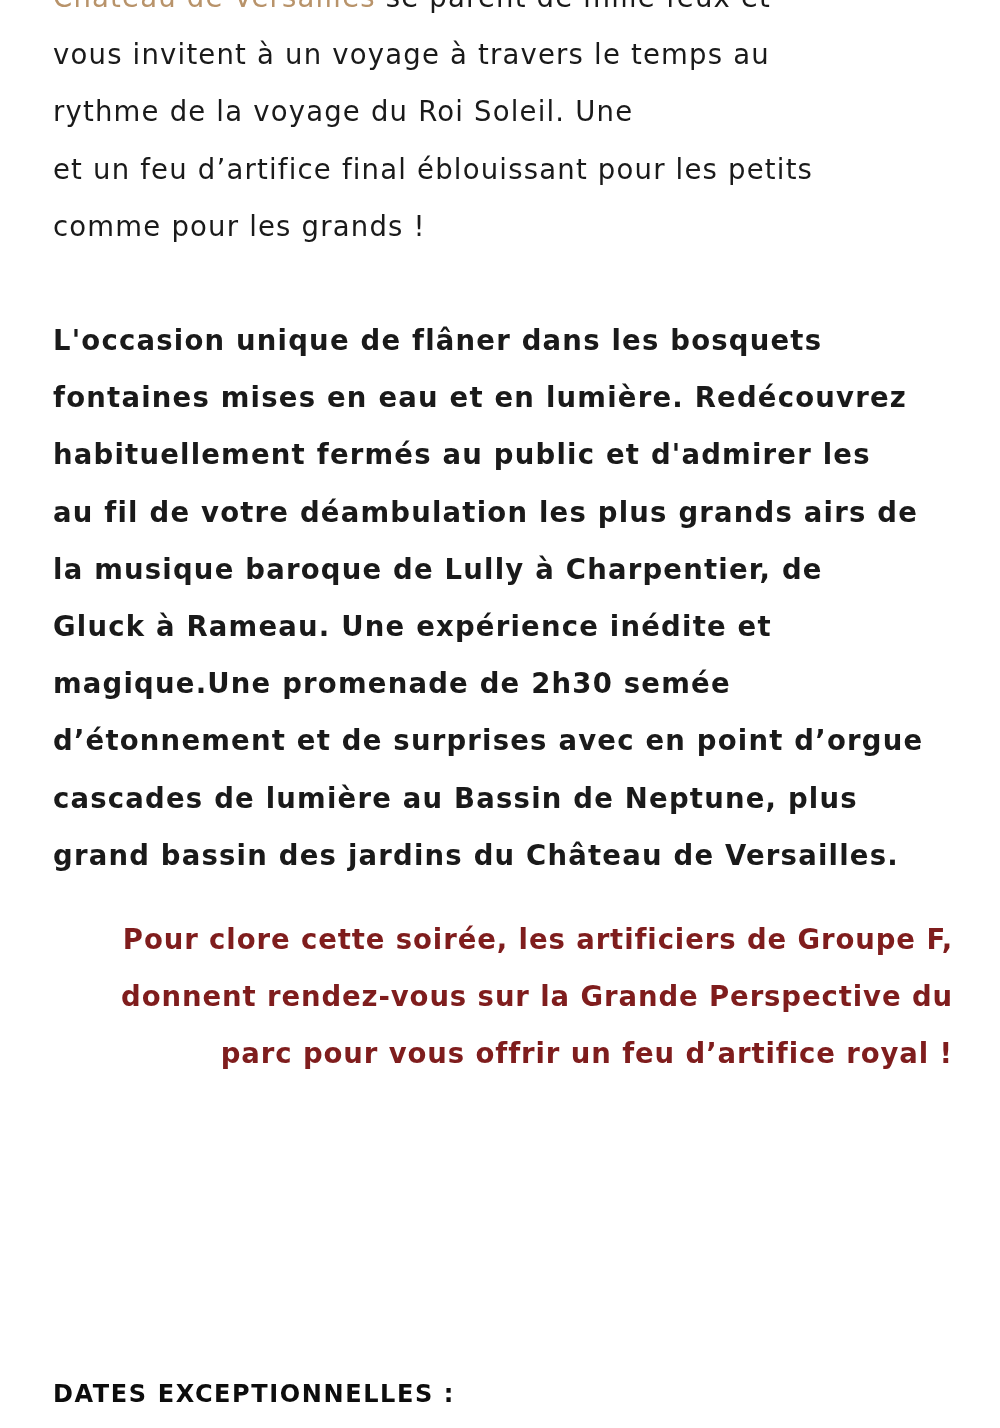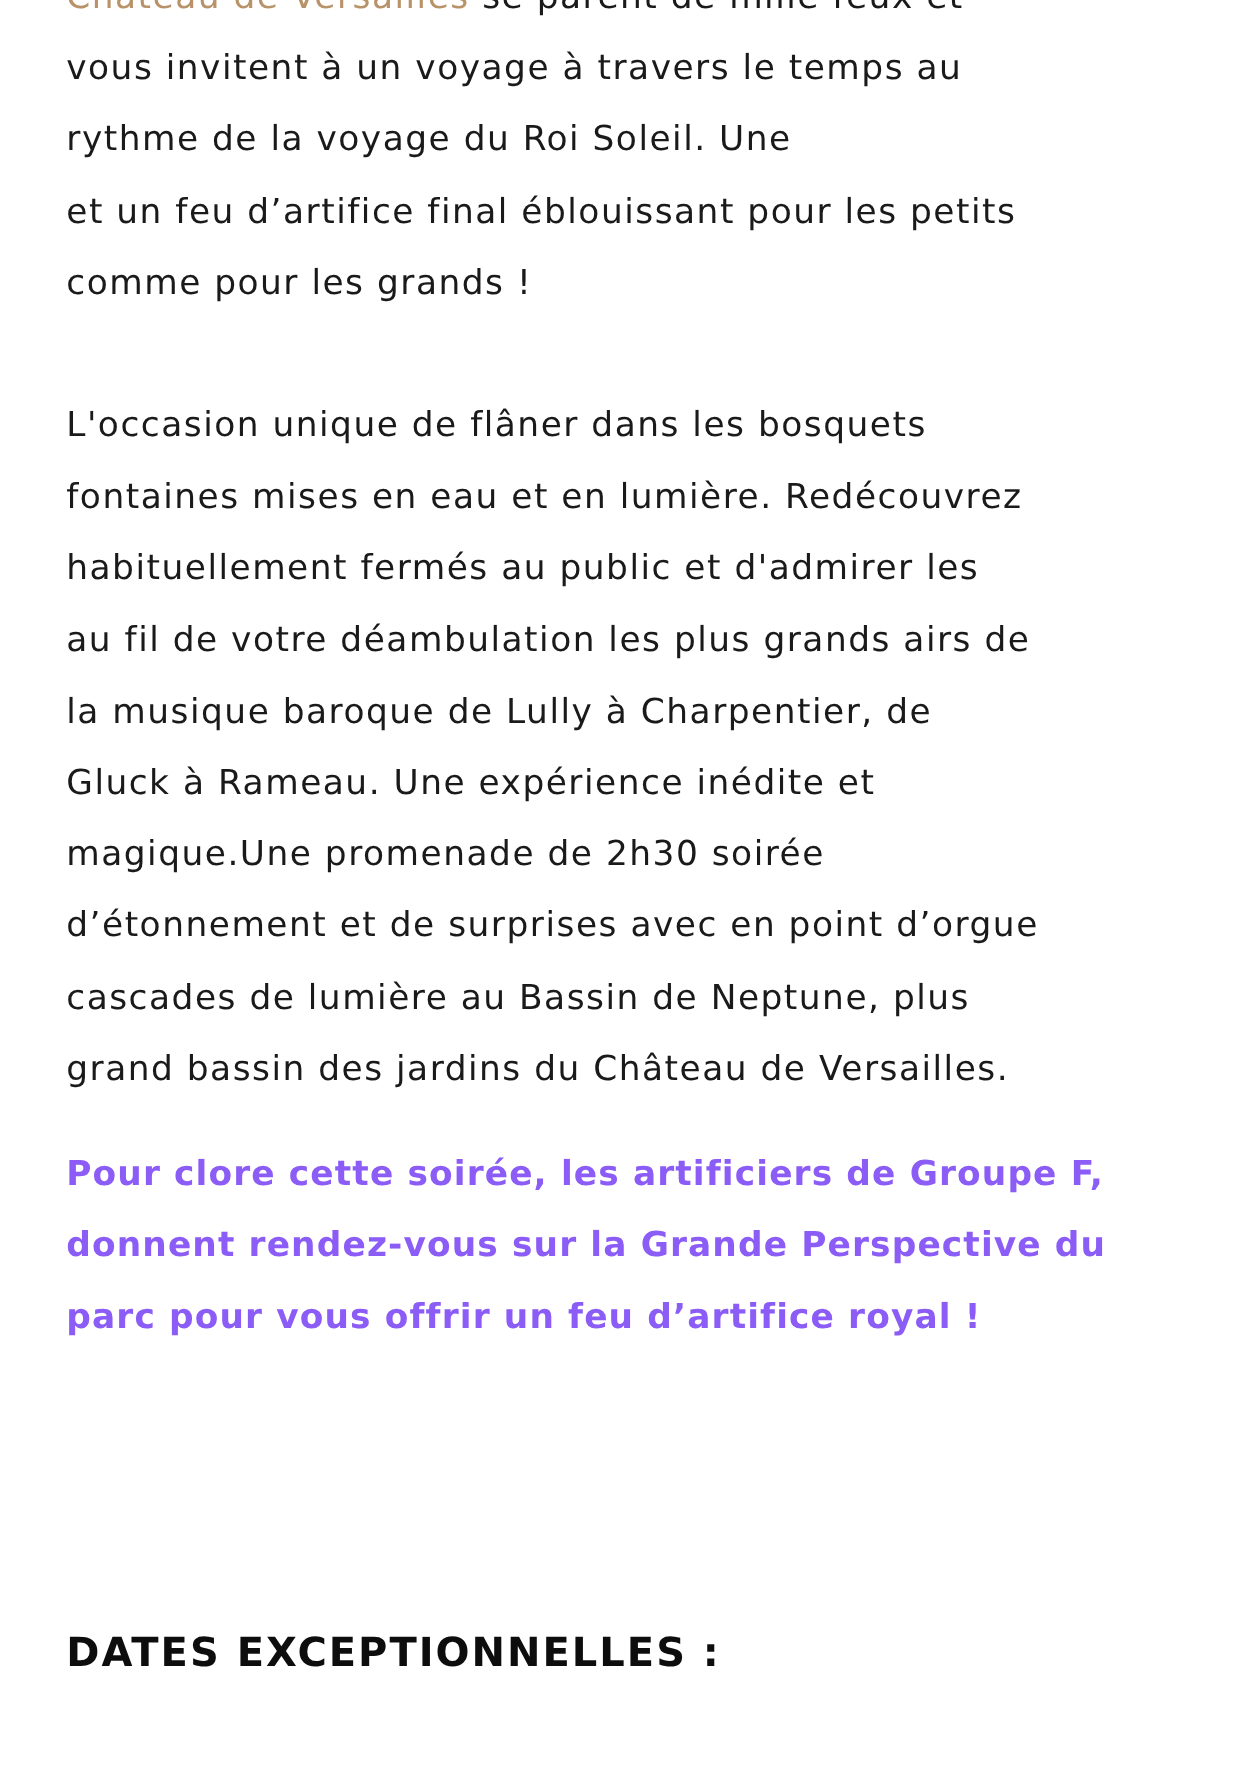--- a/index.html
+++ b/index.html
@@ -22,33 +22,34 @@
       width: 900px;
     }
     p {
       margin: 0;
       font-size: 27.5px;
       line-height: 57.2px;
       letter-spacing: 1.2px;
       font-weight: 400;
     }
     .p1 { }
-    .p2 { margin-top: 57px; }
+    .p2 { margin-top: 57px; font-weight: bold; }
     .p3 {
       margin-top: 27px;
       font-weight: 700;
-      color: #8b5cf6;
+      color: #7f1d1d;
       letter-spacing: 0.9px;
+      text-align: right;
     }
     .dates-heading {
       position: absolute;
       left: 53px;
-      top: 1300px;
+      top: 1372px;
       margin: 0;
-      font-size: 32px;
+      font-size: 24px;
       line-height: 44px;
       font-weight: 700;
       letter-spacing: 1.6px;
       color: #0d0d0d;
     }
     a.link {
       color: #b8936a;
       text-decoration: none;
     }
     .line { display: block; white-space: nowrap; }
@@ -65,21 +66,21 @@
     <span class="line">comme pour les grands !</span>
   </p>
 
   <p class="p2">
     <span class="line">L'occasion unique de flâner dans les bosquets</span>
     <span class="line">fontaines mises en eau et en lumière. Redécouvrez</span>
     <span class="line">habituellement fermés au public et d'admirer les</span>
     <span class="line">au fil de votre déambulation les plus grands airs de</span>
     <span class="line">la musique baroque de Lully à Charpentier, de</span>
     <span class="line">Gluck à Rameau. Une expérience inédite et</span>
-    <span class="line">magique.Une promenade de 2h30 soirée</span>
+    <span class="line">magique.Une promenade de 2h30 semée</span>
     <span class="line">d’étonnement et de surprises avec en point d’orgue</span>
     <span class="line">cascades de lumière au Bassin de Neptune, plus</span>
     <span class="line">grand bassin des jardins du Château de Versailles.</span>
   </p>
 
   <p class="p3">
     <span class="line">Pour clore cette soirée, les artificiers de Groupe F,</span>
     <span class="line">donnent rendez-vous sur la Grande Perspective du</span>
     <span class="line">parc pour vous offrir un feu d’artifice royal !</span>
   </p>

